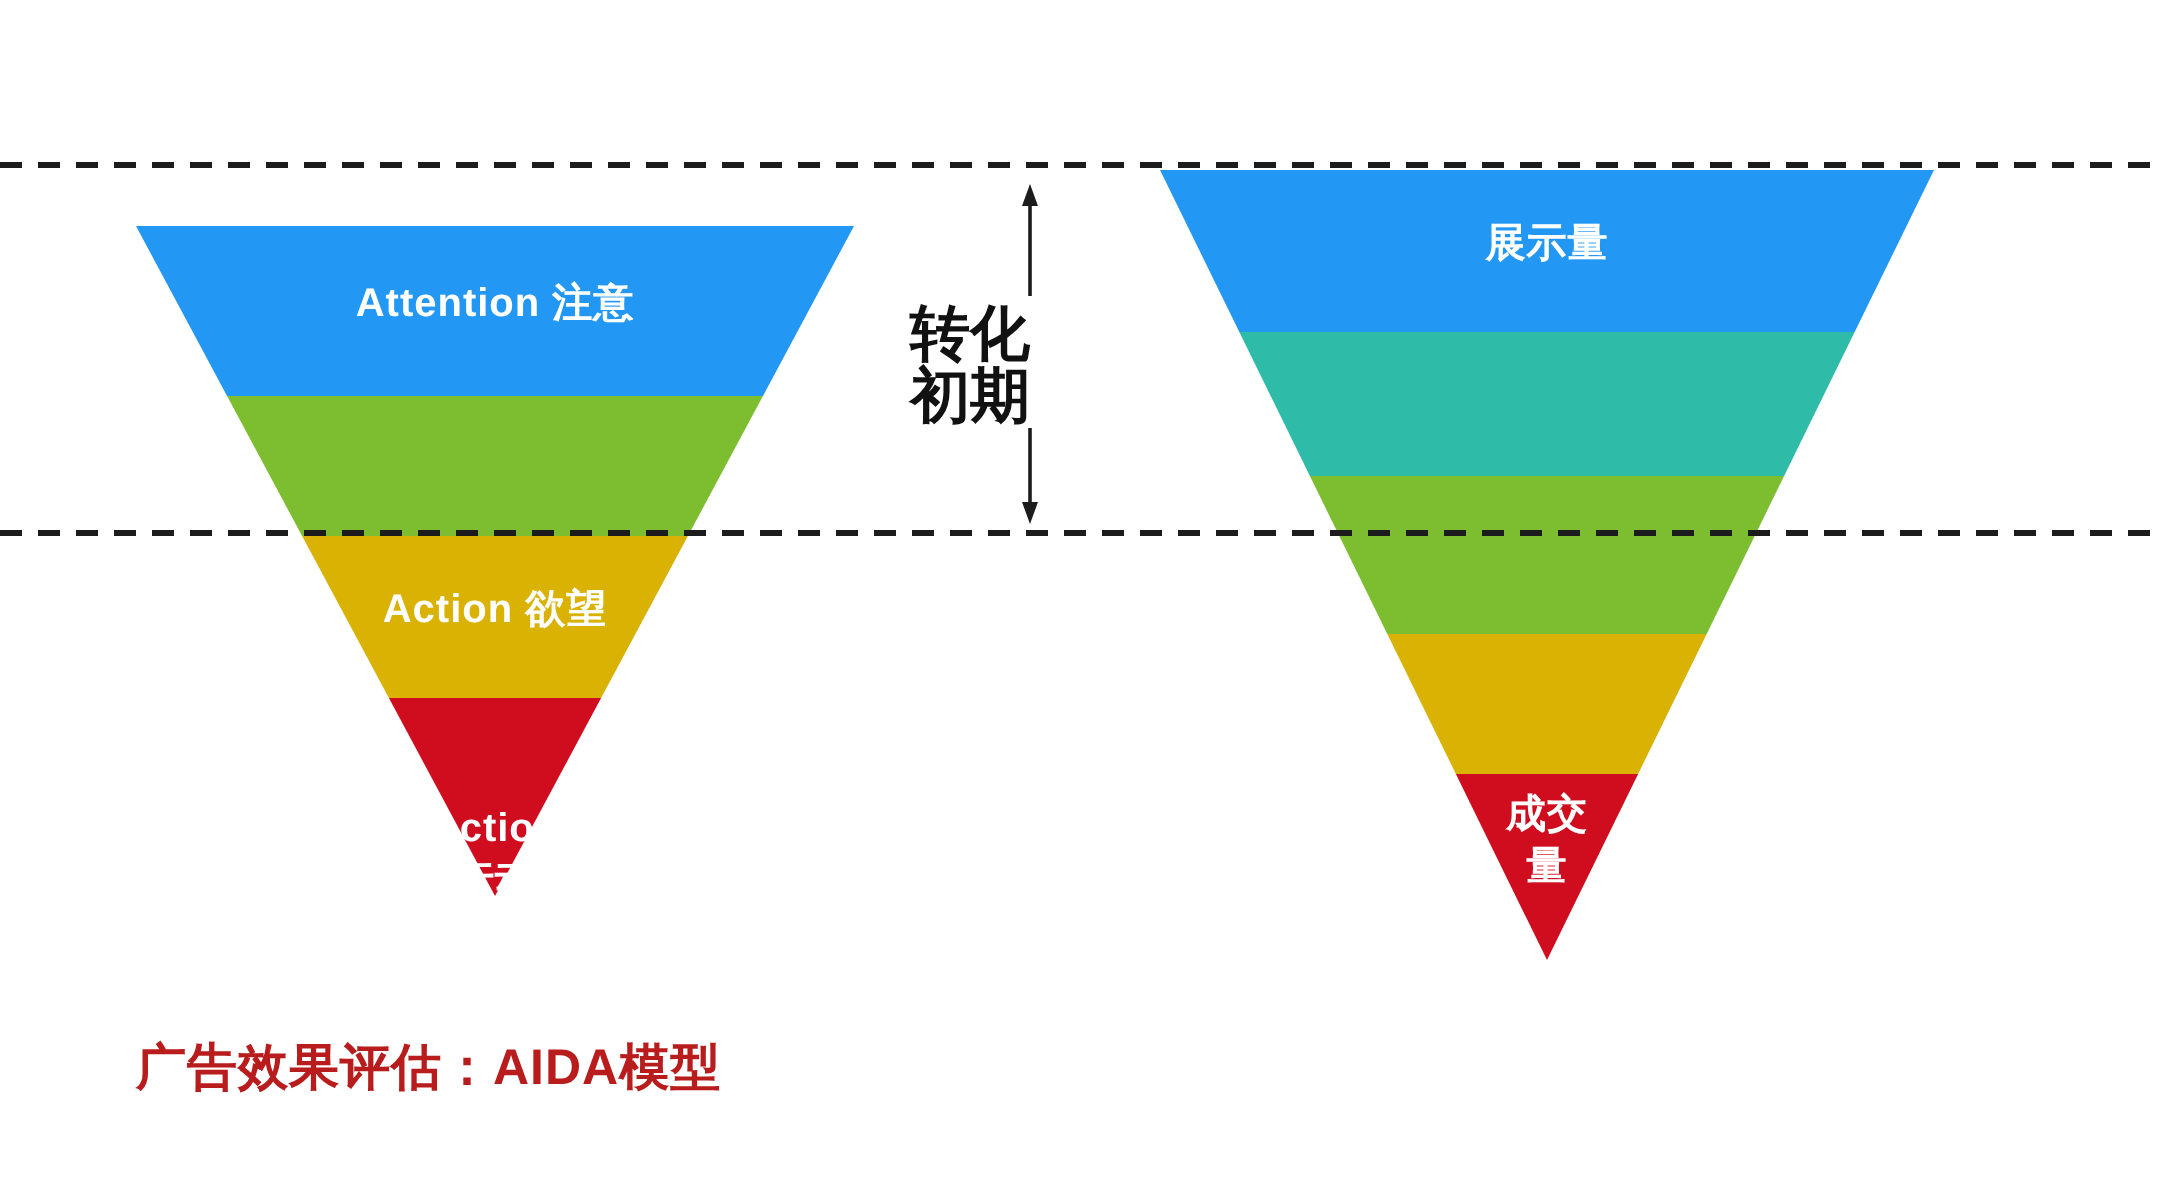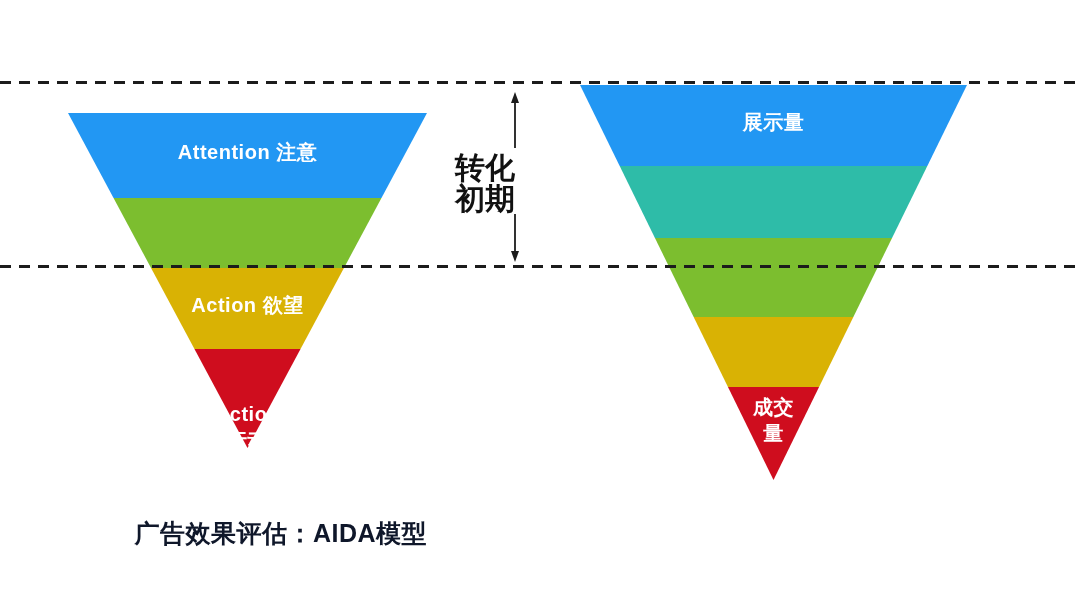--- a/index.html
+++ b/index.html
@@ -69,22 +69,22 @@
     color: #111111;
     font-size: 30px;
     font-weight: 700;
     line-height: 31px;
   }
 
   
   .caption {
     position: absolute;
     top: 517px;
-    text-align: right;
-    color: #0f172a;
+    text-align: left;
+    color: #b91c1c;
     font-size: 25px;
     font-weight: 700;
     letter-spacing: 0.5px;
     white-space: nowrap;
   }
   .caption-left  { left: 68px;  width: 359px; }
   .caption-right { left: 580px; width: 387px; }
 </style>
 </head>
 <body>

